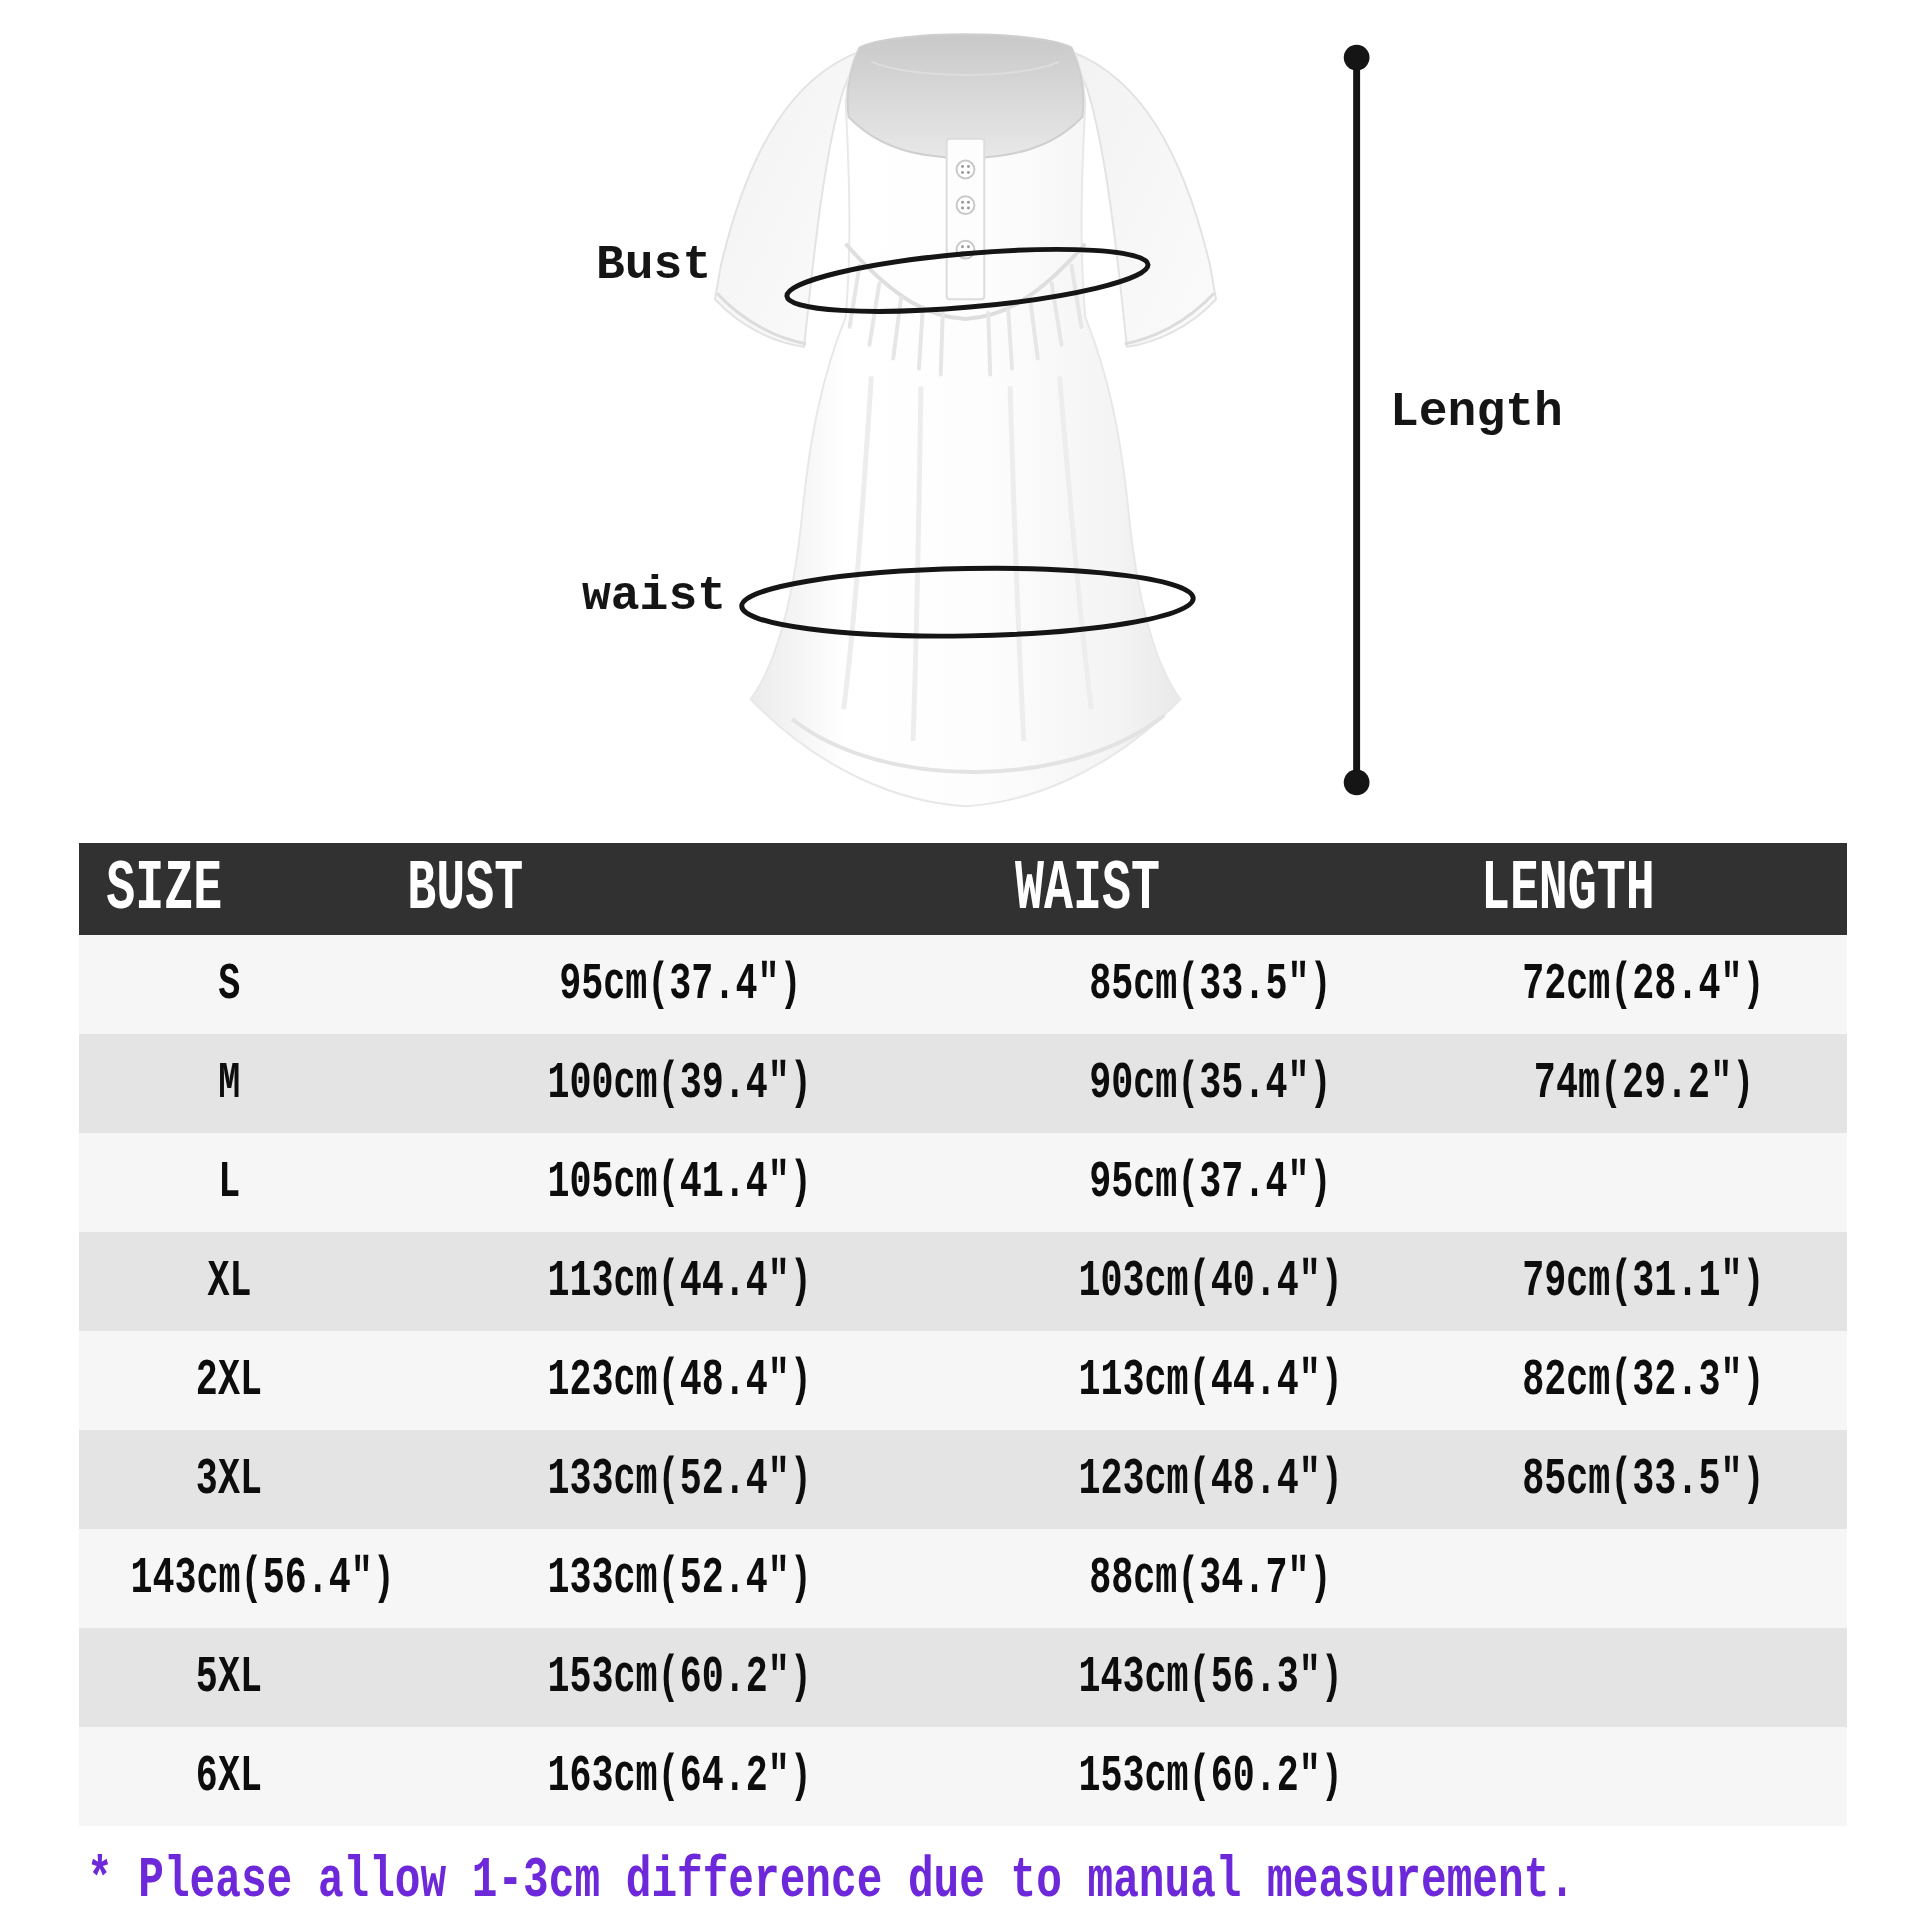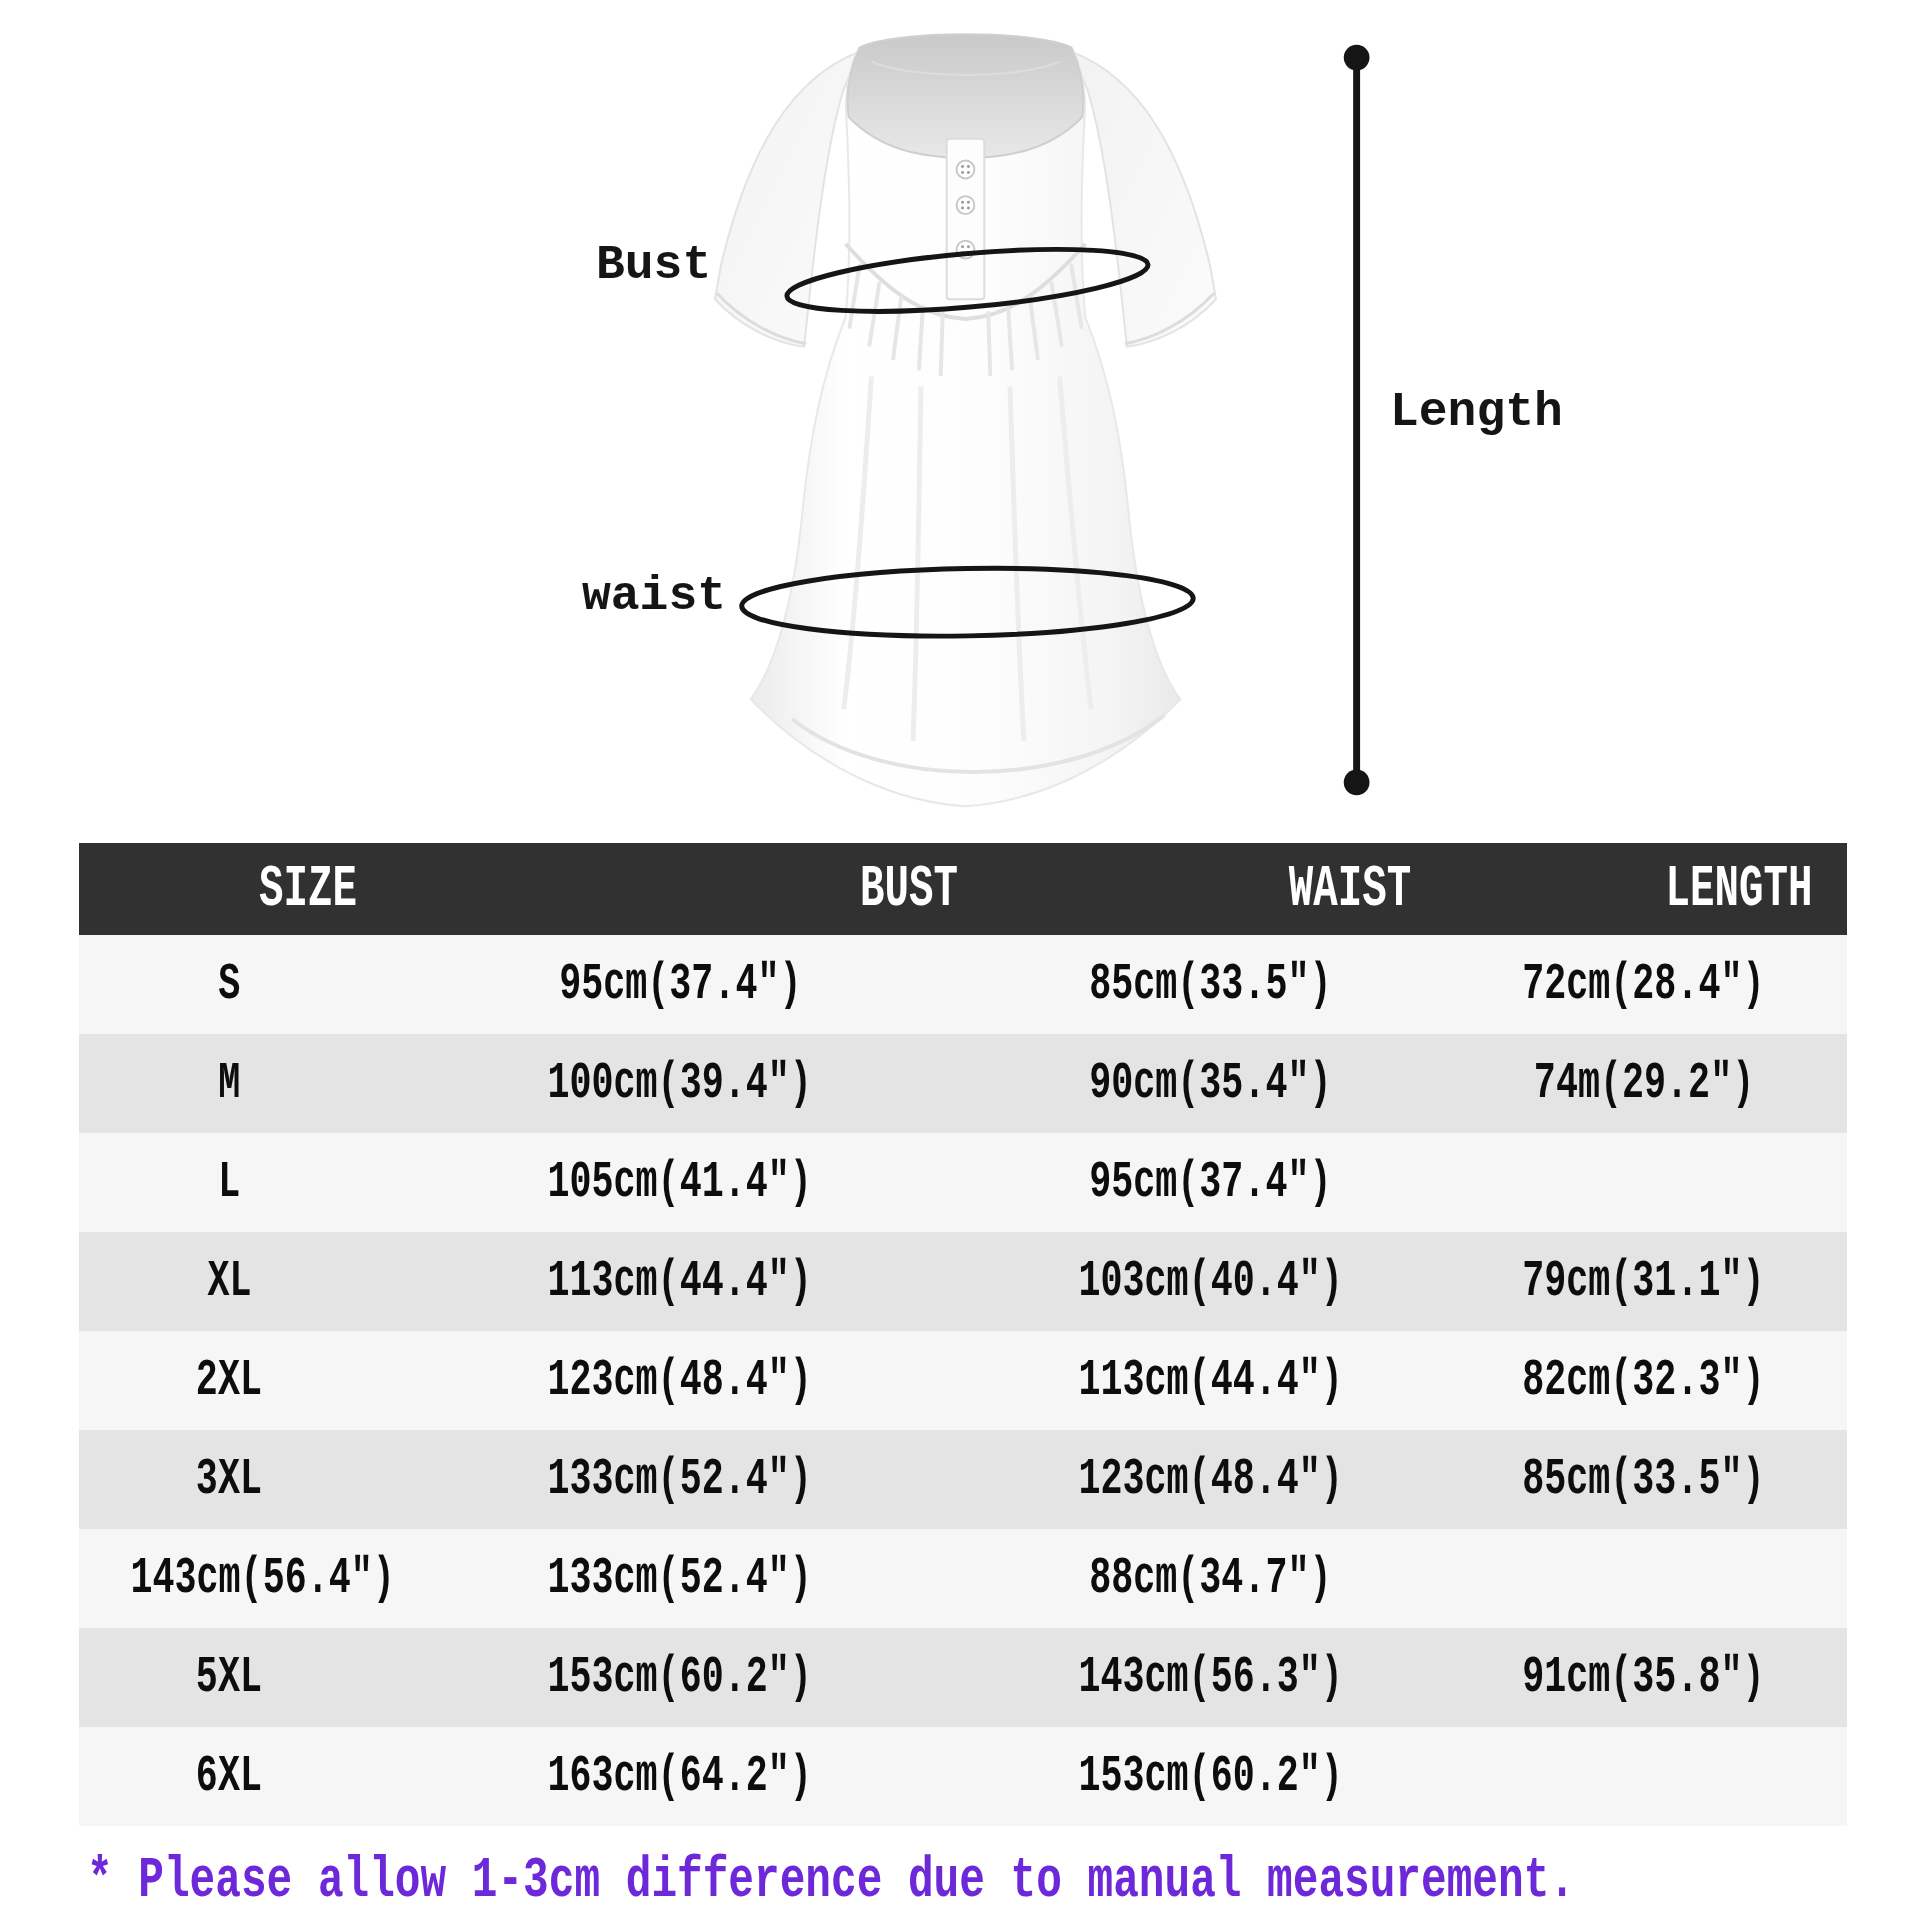--- a/index.html
+++ b/index.html
@@ -17,21 +17,21 @@
   .fig-label.waist  { left:582px; top:572px; }
   .fig-label.length { left:1390px; top:388px; }
 
   
   .size-table { position:absolute; left:79px; top:843px; width:1768px; }
   .t-head {
     height:92px; background:#313131; display:grid;
     grid-template-columns:17% 34% 26% 23%;
     align-items:center;
   }
-  .t-head .hcell { text-align:right; color:#ffffff; font-size:60px; font-weight:700; }
+  .t-head .hcell { text-align:left; color:#ffffff; font-size:71px; font-weight:700; }
   .t-row {
     height:99px; display:grid;
     grid-template-columns:17% 34% 26% 23%;
     align-items:center;
   }
   .t-row:nth-child(odd)  { background:#f6f6f6; }
   .t-row:nth-child(even) { background:#e4e4e4; }
   .t-row .cell { text-align:center; color:#0d0d0d; font-size:51px; font-weight:700; }
 
   
@@ -204,21 +204,20 @@
       </div>
       <div class="t-row">
         <div class="cell"><span class="cnd-data">143cm(56.4″)</span></div>
         <div class="cell"><span class="cnd-data">133cm(52.4″)</span></div>
         <div class="cell"><span class="cnd-data">88cm(34.7″)</span></div>
       </div>
       <div class="t-row">
         <div class="cell"><span class="cnd-data">5XL</span></div>
         <div class="cell"><span class="cnd-data">153cm(60.2″)</span></div>
         <div class="cell"><span class="cnd-data">143cm(56.3″)</span></div>
-        <div class="cell"><span class="cnd-data">91cm(35.8″)</span></div>
       </div>
       <div class="t-row">
         <div class="cell"><span class="cnd-data">6XL</span></div>
         <div class="cell"><span class="cnd-data">163cm(64.2″)</span></div>
         <div class="cell"><span class="cnd-data">153cm(60.2″)</span></div>
       </div>
     </div>
   </div>
 
   <div class="note">

